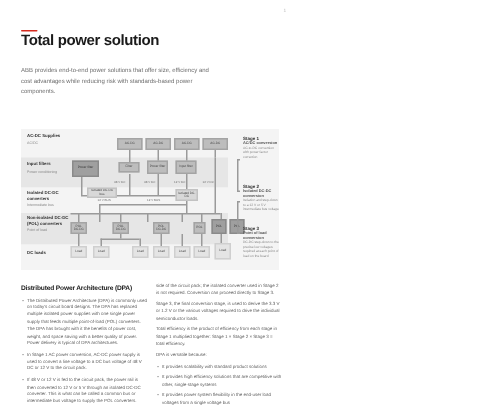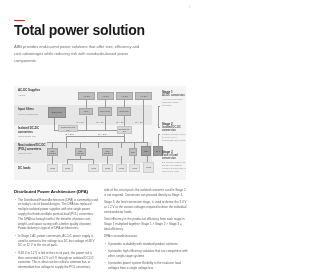--- a/index.html
+++ b/index.html
@@ -18,21 +18,21 @@
   .page-num {
     position:absolute; top:5px; right:9px;
     font-size:3.2px; color:#b9b9b9; letter-spacing:.2px;
   }
   .accent-bar {
     position:absolute; left:14px; top:19.5px;
     width:11px; height:1.7px; background:#d62b1f; border-radius:.5px;
   }
   .title {
     position:absolute; left:14px; top:23px;
-    font-size:14px; font-weight:700; letter-spacing:-.25px;
+    font-size:10px; font-weight:700; letter-spacing:-.25px;
     color:#1a1a1a; line-height:1;
   }
   .subtitle {
     position:absolute; left:14px; top:43px; width:126px;
     font-size:4px; line-height:1.75; color:#6e6e6e; font-weight:400;
   }
 
   
   .diagram {
     position:absolute; left:14px; top:86px;

